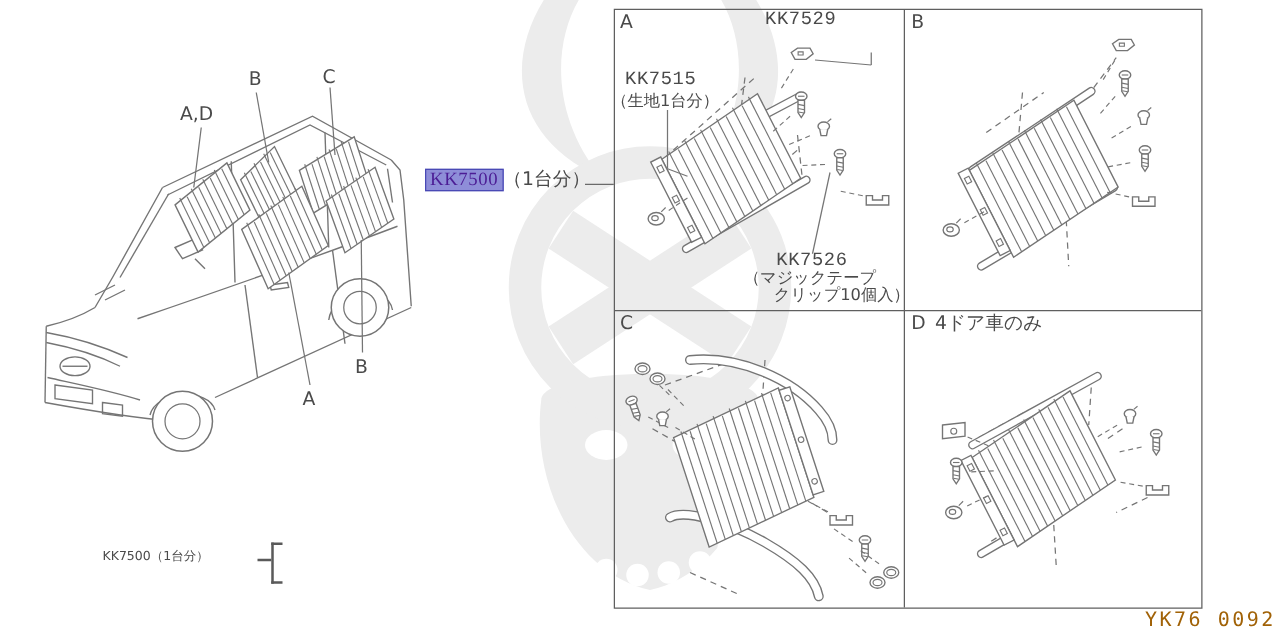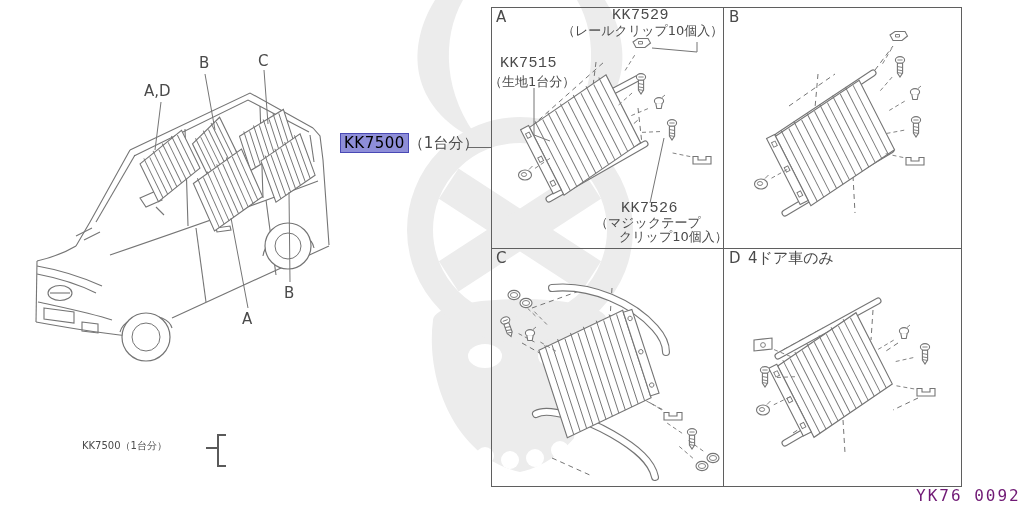--- a/index.html
+++ b/index.html
@@ -3,29 +3,29 @@
 <meta charset="utf-8">
 <style>
   html,body{margin:0;padding:0;background:#fff;}
   .page{position:relative;width:1024px;height:506px;background:#fff;overflow:hidden;
         font-family:"DejaVu Sans",sans-serif;color:var(--txt,#4a4a4a);}
   .abs{position:absolute;}
   .lbl{position:absolute;font-size:15px;line-height:1.1;white-space:nowrap;color:var(--txt,#4a4a4a);}
   .sm{font-size:13px;}
   .code{font-size:15px;letter-spacing:.5px;font-family:Liberation Mono, monospace;}
   .hl{background:var(--hl-bg,#8e8ed8);border:1px solid var(--hl-border,#4949b5);
-      color:#000000;padding:0 3px;letter-spacing:.5px;}
+      color:#4c1d95;padding:0 3px;letter-spacing:.5px;font-family:Liberation Serif, serif;}
   .grid{position:absolute;left:491px;top:7px;width:469px;height:478px;border:1px solid var(--bdr,#5f5f5f);background:transparent;}
   .vdiv{position:absolute;left:231px;top:0;width:1px;height:478px;background:var(--bdr,#5f5f5f);}
   .hdiv{position:absolute;left:0;top:240px;width:469px;height:1px;background:var(--bdr,#5f5f5f);}
   .hline{position:absolute;height:1px;background:#6a6a6a;}
   .bracket{position:absolute;left:217px;top:434px;width:7px;height:29px;
            border-left:2px solid #5a5a5a;border-top:2px solid #5a5a5a;border-bottom:2px solid #5a5a5a;}
   .docnum{position:absolute;left:916px;top:486px;font-family:"DejaVu Sans Mono","DejaVu Sans",monospace;
-          font-size:16px;color:#701a75;letter-spacing:2px;}
+          font-size:16px;color:#a16207;letter-spacing:2px;}
   svg{position:absolute;overflow:visible;}
 </style>
 </head>
 <body>
 
 <div class="page">
 
   <svg class="abs" style="left:285px;top:0" width="470" height="506" viewBox="0 0 470 506">
     <g fill="#ececec">
       <path d="M150,0 C118,52 128,112 196,142 C158,96 156,38 178,0 Z"></path>
@@ -432,21 +432,20 @@
       </g>
     </svg>
 
   <div class="lbl" style="left:496px;top:9px">A</div>
   <div class="lbl" style="left:729px;top:9px">B</div>
   <div class="lbl" style="left:496px;top:250px">C</div>
   <div class="lbl" style="left:729px;top:250px">D</div>
   <div class="lbl" style="left:748px;top:250px">4ドア車のみ</div>
 
   <div class="lbl code" style="left:612px;top:8px">KK7529</div>
-  <div class="lbl sm" style="left:562px;top:24px">（レールクリップ10個入）</div>
   <div class="lbl code" style="left:500px;top:56px">KK7515</div>
   <div class="lbl sm" style="left:489px;top:75px">（生地1台分）</div>
   <div class="lbl code" style="left:621px;top:201px">KK7526</div>
   <div class="lbl sm" style="left:595px;top:216px">（マジックテープ</div>
   <div class="lbl sm" style="left:619px;top:230px">クリップ10個入）</div>
 
   <div class="lbl" style="left:82px;top:440px;font-size:10px">KK7500（1台分）</div>
   <div class="hline" style="left:206px;top:447px;width:11px;height:2px;background:#5a5a5a"></div>
   <div class="bracket"></div>
 

